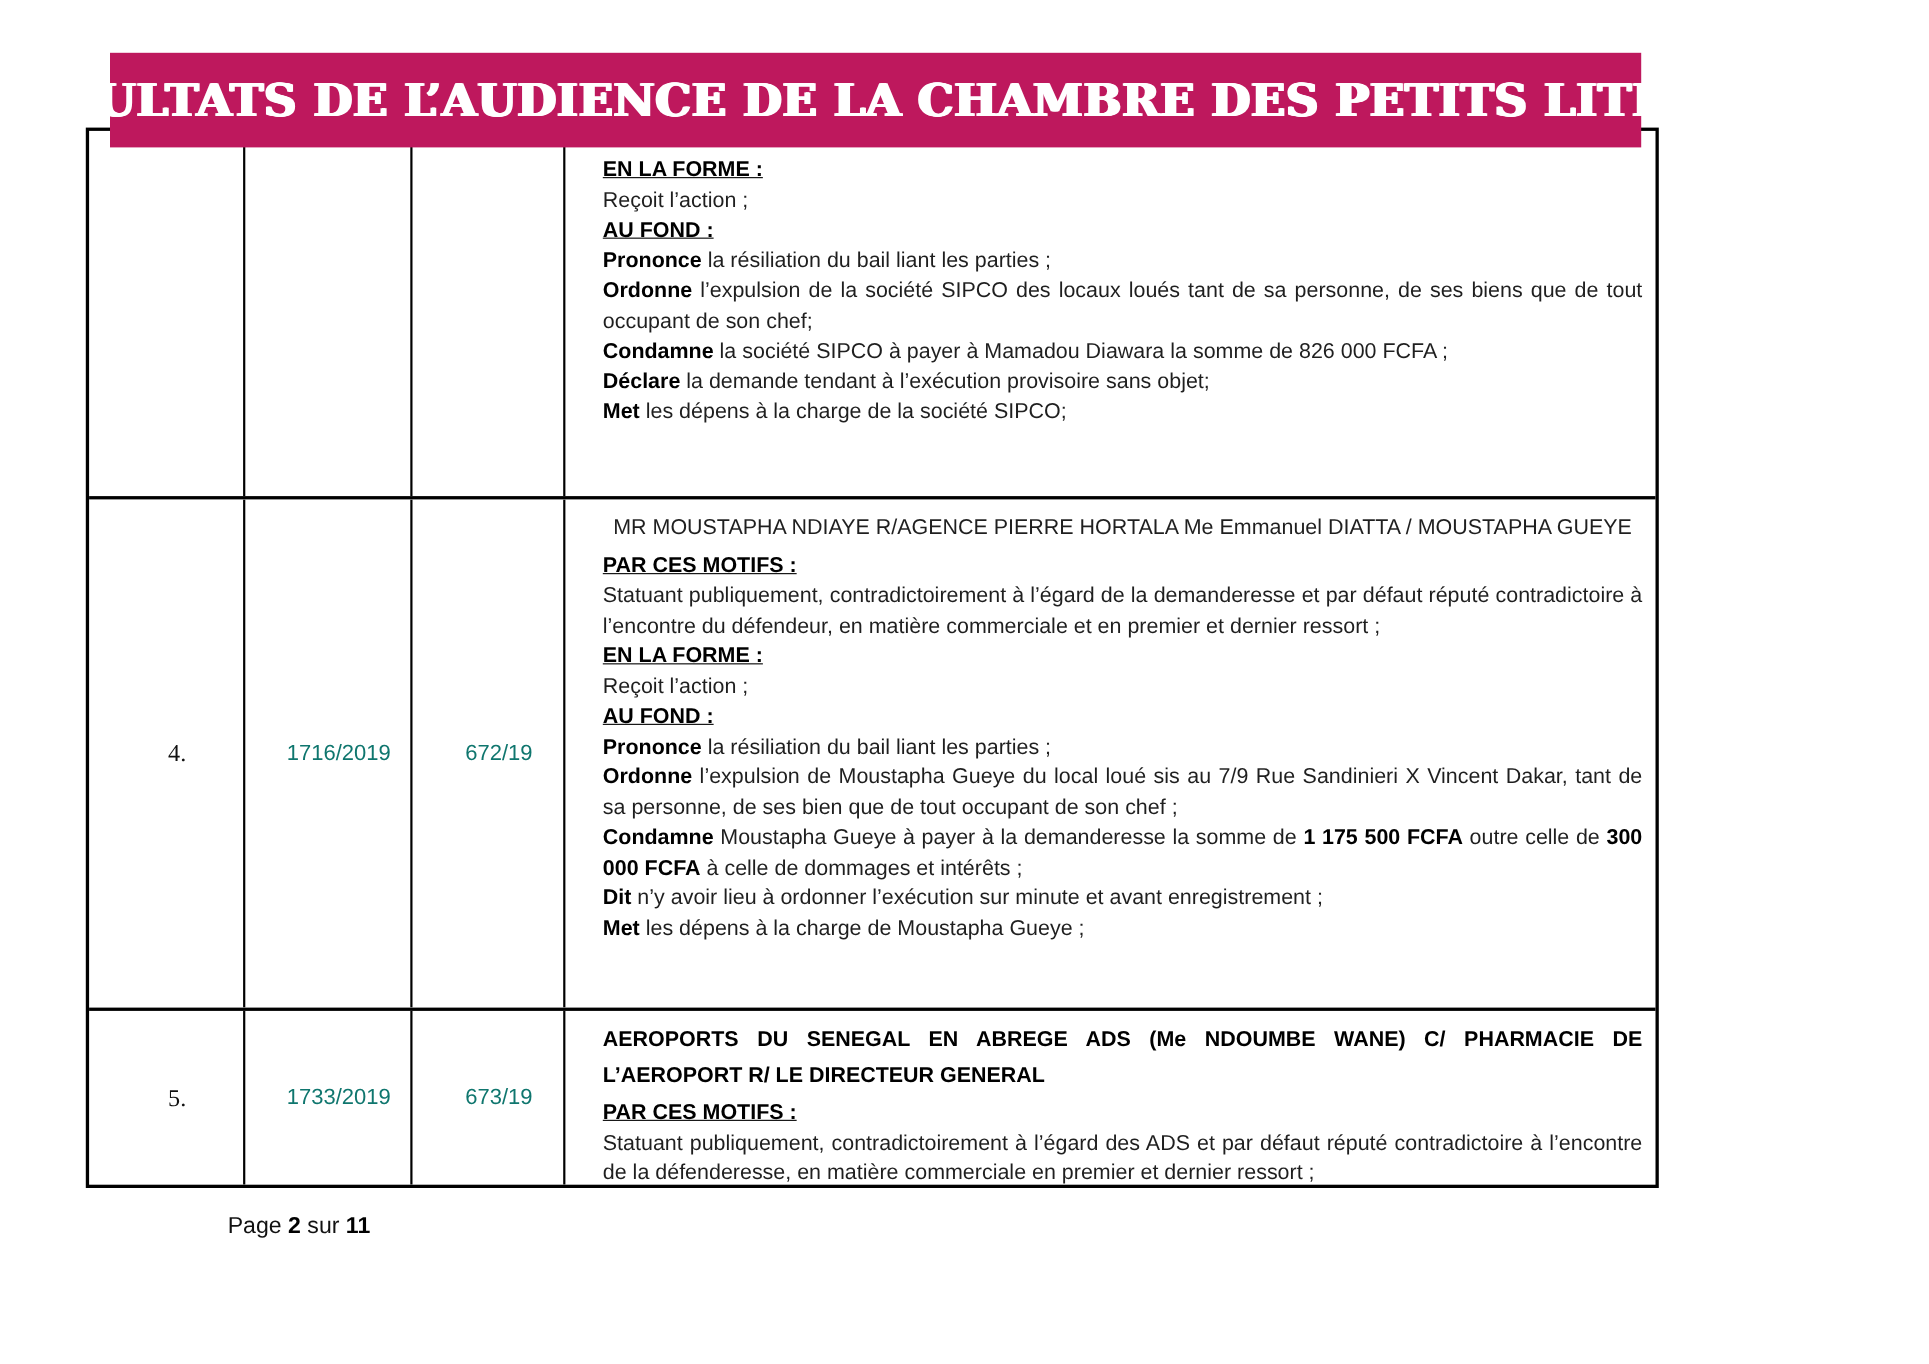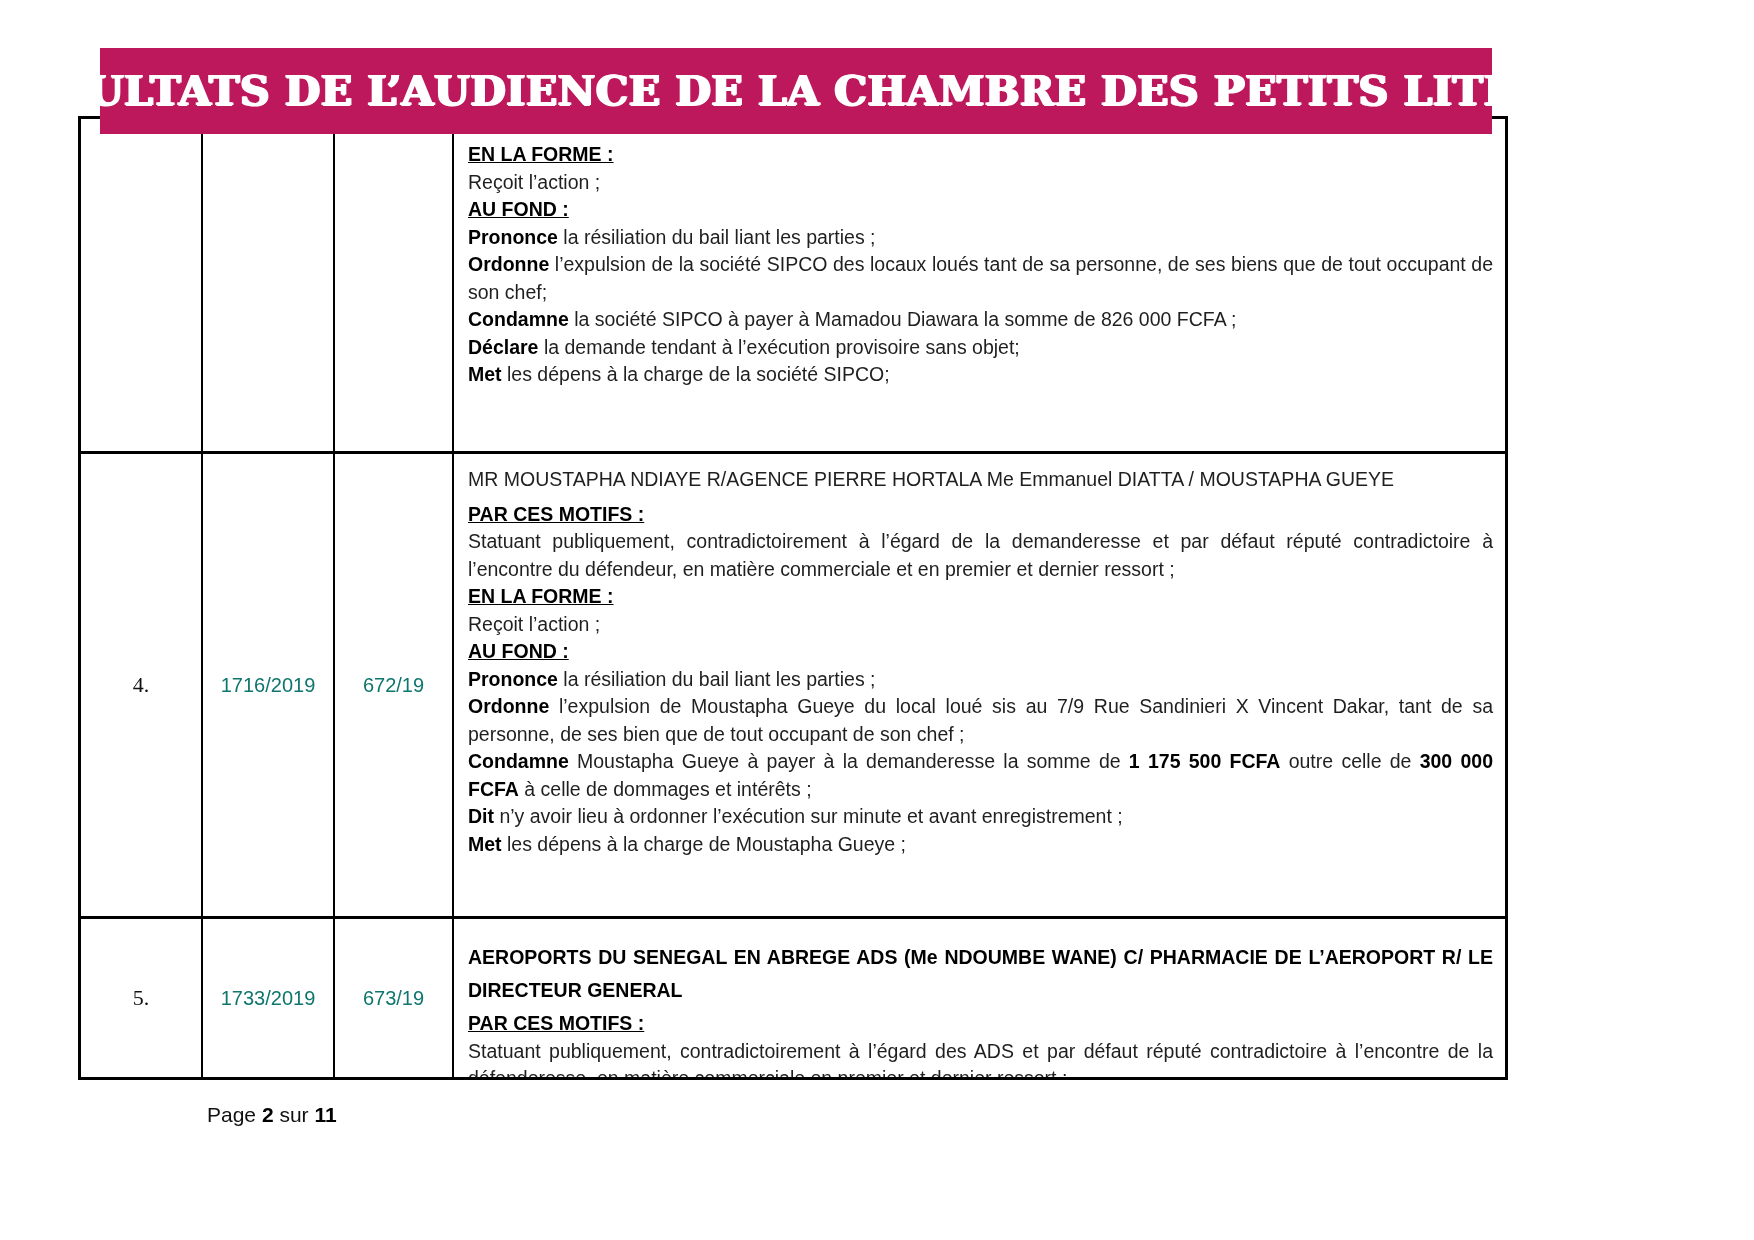--- a/index.html
+++ b/index.html
@@ -39,44 +39,44 @@
     border: 3px solid #000;
     z-index: 1;
     background: #fff;
   }
   .trow { display: flex; border-bottom: 3px solid #000; overflow: hidden; }
   .trow:last-child { border-bottom: none; }
   .row-0 { height: 335px; }
   .row-1 { height: 465px; }
   .row-2 { height: 158px; }
 
-  .tcell { border-right: 2px solid #000; flex-shrink: 0; }
+  .tcell { border-right: 2px solid #000; flex-shrink: 0; margin-left: 20px; }
   .ccell {
     display: flex; align-items: center; justify-content: center;
     font-size: 20px; color: #0f766e;
   }
   .c0 { width: 122px; font-family: "Liberation Serif", serif; font-size: 22px; color: #111; }
   .c1 { width: 132px; }
   .c2 { width: 119px; }
   .content-cell {
     flex: 1 1 auto;
     border-right: none;
     padding: 12px 12px 0 14px;
     font-size: 19.5px;
     line-height: 27.5px;
     color: #1f1f1f;
   }
   .row-0 .content-cell { padding-top: 22px; }
-  .row-2 .content-cell { padding-top: 22px; }
+  .row-2 .content-cell { padding-top: 10px; }
 
   .para { margin: 0; }
   .justify { text-align: justify; }
   .b { font-weight: bold; color: #000; }
   .u { text-decoration: underline; }
-  .party-gap { margin-bottom: 7px; }
+  .party-gap { margin-bottom: 7px; text-align: center; }
   .party-bold { line-height: 33px; margin-bottom: 3px; font-weight: bold; color: #000; }
   .party-bold .b { font-weight: bold; }
 
   
   .footer {
     position: absolute;
     left: 160px; top: 1103px;
     font-size: 21px;
     color: #111;
     z-index: 2;

